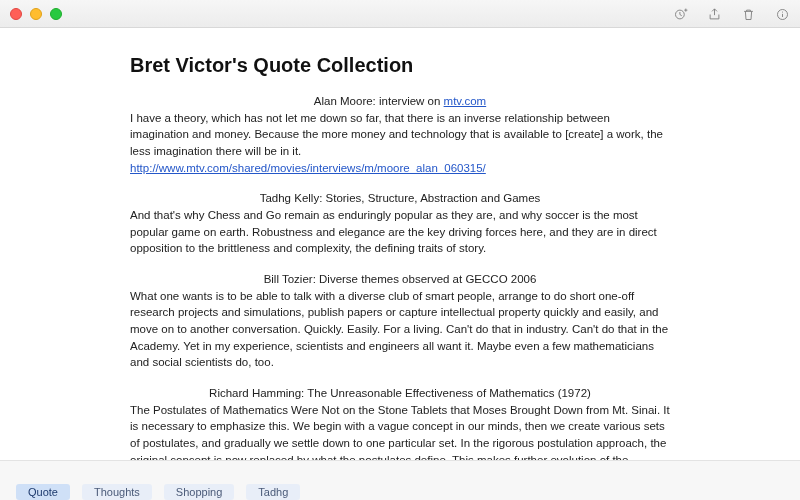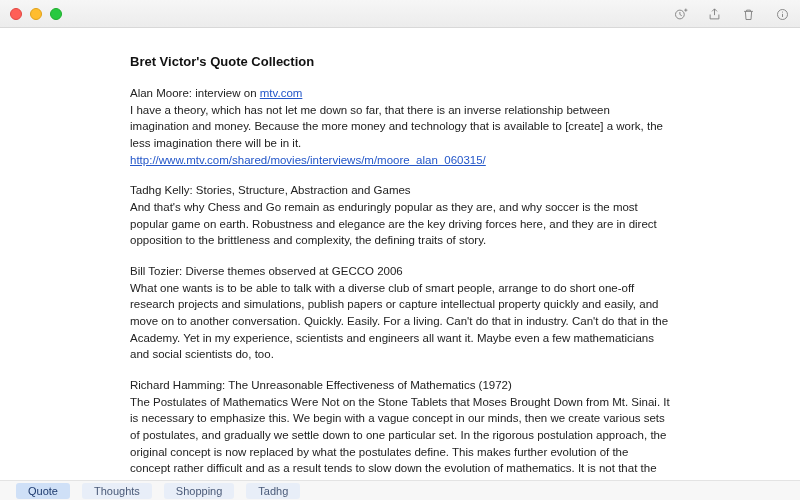--- a/index.html
+++ b/index.html
@@ -61,48 +61,48 @@
       right: 0;
       overflow: hidden;
       padding: 26px 0 0 0;
     }
     .note {
       max-width: 540px;
       margin: 0 auto;
       color: #222;
     }
     .note h1 {
-      font-size: 13px;
+      font-size: 20px;
       font-weight: 700;
       margin-bottom: 16px;
       color: #111;
     }
     .entry {
       margin-bottom: 14px;
       font-size: 11.5px;
       line-height: 1.45;
     }
-    .entry-head { color: #222; }
+    .entry-head { color: #222; text-align: center; }
     .inline-link, .entry-link {
       color: #2457c9;
       text-decoration: underline;
       word-break: break-all;
     }
     .entry-body { color: #222; }
 
     .tabbar {
       position: absolute;
       bottom: 0;
       left: 0;
       right: 0;
-      height: 20px;
+      height: 40px;
       background: #f7f7f7;
       border-top: 1px solid #e3e3e3;
       display: flex;
-      align-items: center;
+      align-items: flex-end;
       padding-left: 16px;
       gap: 12px;
       font-size: 11px;
     }
     .tab {
       background: #cfe0f7;
       color: #1d3a6e;
       padding: 2px 12px;
       border-radius: 3px;
       cursor: default;

